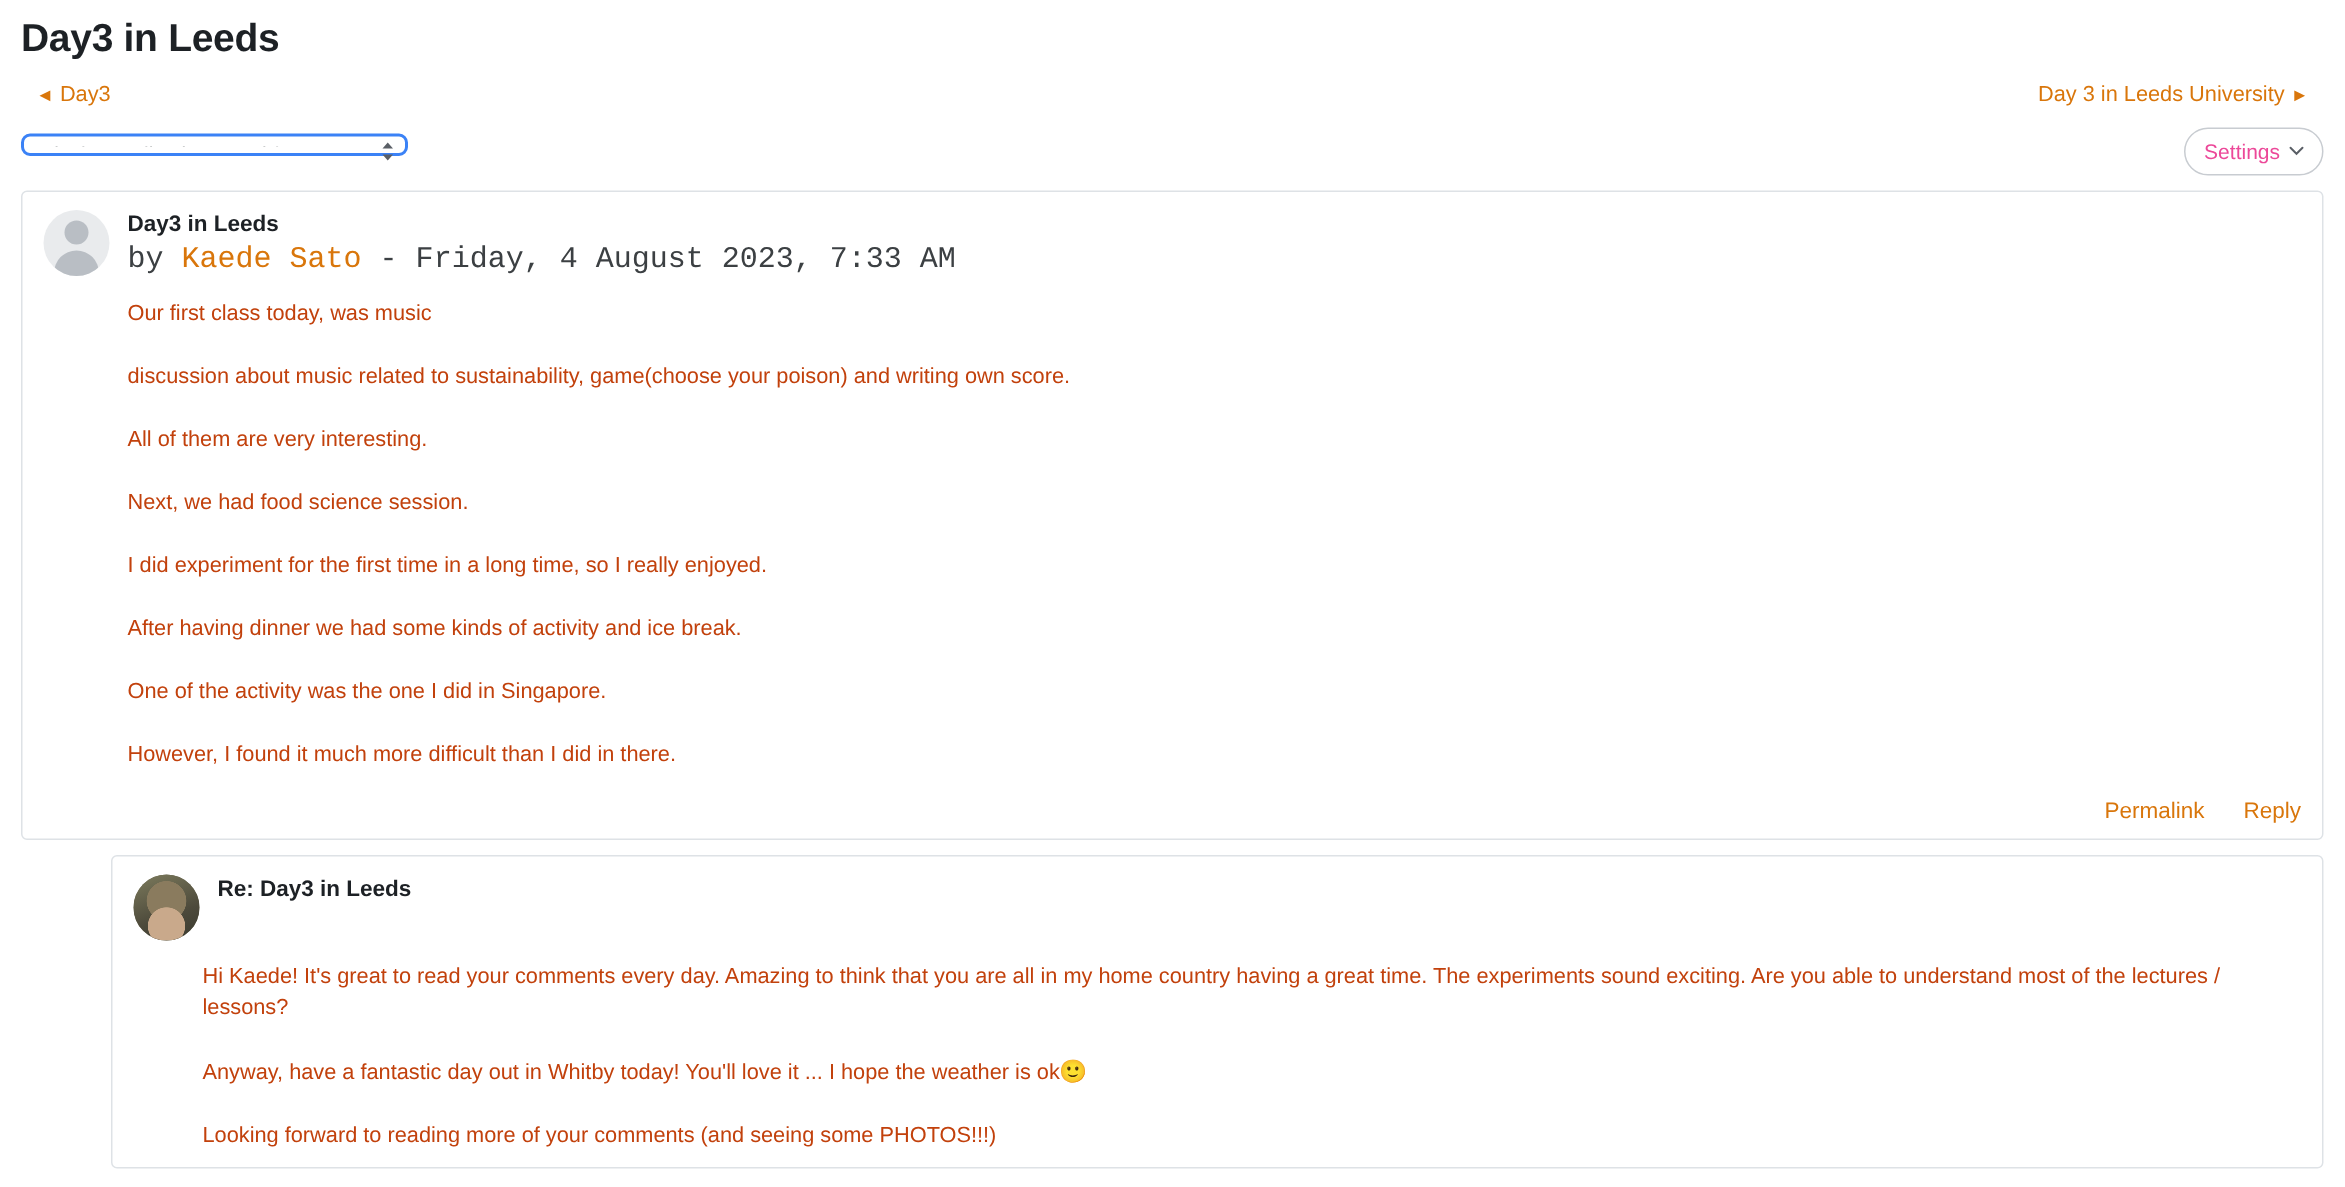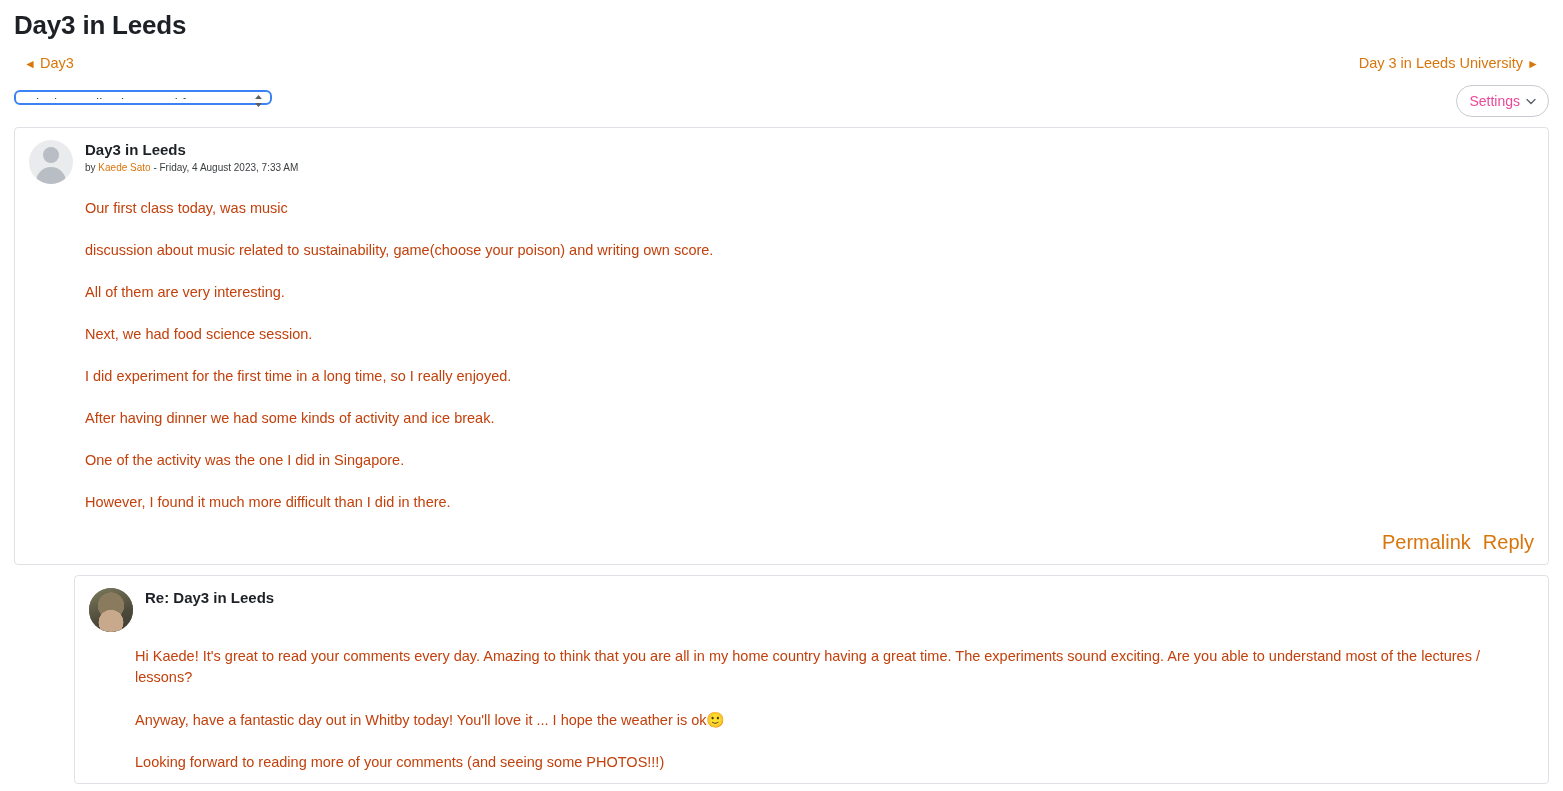--- a/index.html
+++ b/index.html
@@ -147,22 +147,23 @@
   .post-meta {
     padding-top: 1px;
   }
   .post-subject {
     font-size: 15px;
     font-weight: bold;
     color: #1d2125;
     margin: 0 0 4px 0;
   }
   .post-byline {
-    font-size: 10px;
+    font-size: 20px;
     color: #3c4043;
+    font-family: Liberation Mono, monospace;
   }
   .author-link {
     color: #d9760b;
     text-decoration: none;
     cursor: pointer;
   }
   .post-body {
     margin: 14px 0 0 56px;
     font-size: 14.5px;
     line-height: 1.45;
@@ -173,23 +174,23 @@
   }
   .post-body p {
     margin: 0 0 21px 0;
   }
   .post-body p:last-child { margin-bottom: 0; }
   .emoji { font-size: 15px; }
 
   .post-actions {
     display: flex;
     justify-content: flex-end;
-    gap: 12px;
+    gap: 26px;
     margin-top: 18px;
-    font-size: 20px;
+    font-size: 15px;
   }
   .action-link {
     color: #d9760b;
     text-decoration: none;
     cursor: pointer;
   }
 </style>
 </head>
 <body>
 

